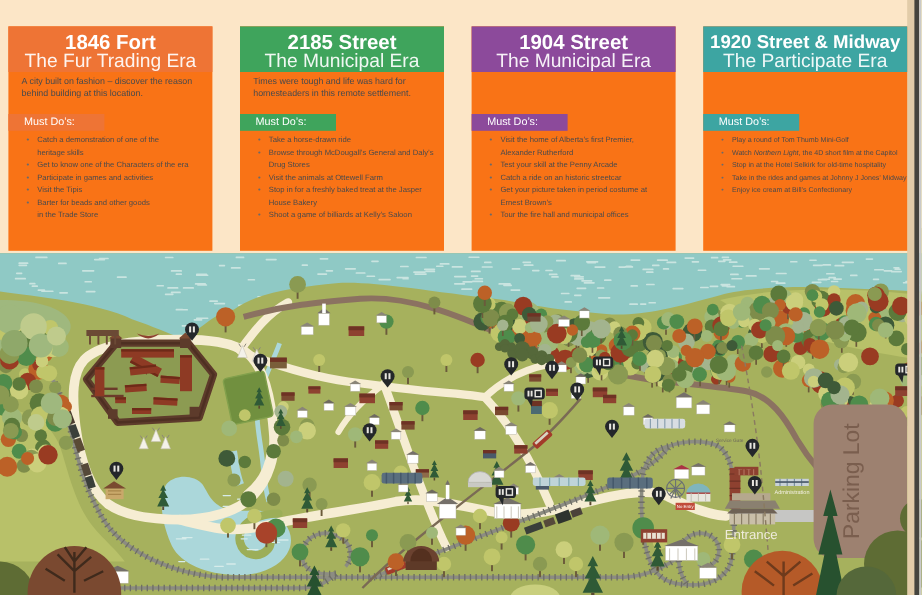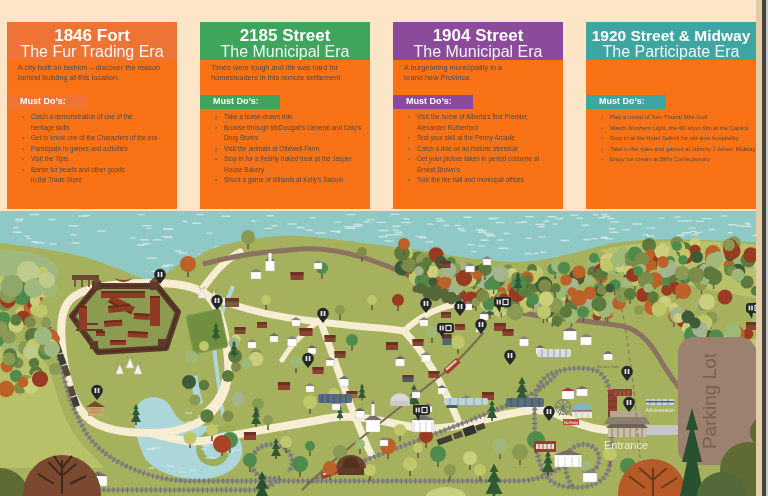--- a/index.html
+++ b/index.html
@@ -1,21 +1,21 @@
 <!DOCTYPE html>
 <html><head><meta charset="utf-8"><style>
 *{margin:0;padding:0;box-sizing:border-box}
 body{width:768px;height:496px;overflow:hidden;font-family:"Liberation Sans",sans-serif}
 .page{position:relative;width:768px;height:496px;background:#FCE6C7}
 .card{position:absolute;top:22px;width:170px;height:187px;background:#f97316}
 .hdr{height:38px;color:#fff;text-align:center;padding-top:4px}
 .t1{font-weight:bold;line-height:19px}
 .t2{font-size:16px;line-height:13px;color:rgba(255,255,255,0.92)}
 .desc{font-size:7.4px;color:#4A4A4C;padding:3px 16px 0 11px;line-height:10px;white-space:nowrap}
-.must{position:absolute;top:73px;left:0;width:80px;height:13.5px;color:#fff;font-weight:bold;font-size:9px;line-height:13.5px;padding-left:13px}
+.must{position:absolute;top:73px;left:0;width:80px;height:13.5px;color:#fff;font-weight:normal;font-size:9px;line-height:13.5px;padding-left:13px}
 .bl{position:absolute;top:90px;left:0;right:0;list-style:none;overflow:hidden}
 .bl li{line-height:10.5px;color:#4A4A4C;padding-left:24px;position:relative;white-space:nowrap}
 .bl li:before{content:"\2022";position:absolute;left:15px;color:#6A6A6C}
 </style></head><body>
 <div class="page">
 <svg class="map" width="768" height="496" viewBox="0 0 768 496">
       <rect x="0" y="190" width="768" height="306" fill="#A6B15D"></rect>
       <rect x="0" y="0" width="768" height="211" fill="#FCE6C7"></rect>
       <rect x="0" y="211" width="768" height="110" fill="#8FC9C5"></rect>
       <path d="M345,226.8 h9 M355,226.2 h7 M143,243.7 h7 M603,216.5 h6 M72,243.0 h7 M35,242.7 h9 M498,240.0 h5 M14,227.8 h4 M147,228.5 h4 M354,224.5 h8 M396,232.3 h6 M504,233.5 h5 M758,237.5 h8 M539,226.8 h5 M222,216.3 h8 M306,230.2 h6 M728,232.8 h4 M162,266.5 h6 M745,223.1 h4 M479,246.1 h5 M69,225.7 h9 M577,218.2 h5 M79,216.3 h8 M138,245.3 h6 M147,257.9 h5 M490,218.9 h6 M164,229.4 h9 M611,221.9 h8 M163,236.6 h8 M489,218.2 h9 M164,228.7 h8 M252,221.0 h4 M71,234.8 h5 M458,228.7 h6 M729,224.8 h7 M659,218.1 h5 M691,231.4 h5 M147,258.1 h9 M152,271.5 h8 M460,230.8 h5 M32,241.8 h5 M536,224.5 h8 M455,225.4 h5 M548,216.7 h5 M426,241.7 h7 M215,247.3 h5 M16,221.1 h6 M49,219.5 h6 M436,218.6 h6 M677,235.3 h7 M526,238.3 h5 M30,214.5 h9 M534,253.4 h4 M485,234.0 h8 M244,239.5 h4 M416,236.6 h9 M561,240.5 h8 M696,221.4 h7 M685,232.7 h6 M601,237.2 h7 M476,229.7 h7 M464,217.2 h7 M755,234.6 h8 M297,227.5 h7 M336,232.3 h4 M571,215.1 h7 M367,219.9 h7 M379,230.5 h9 M197,214.5 h6 M516,222.6 h5 M689,228.1 h6 M678,221.1 h7 M153,239.9 h8 M695,232.6 h6 M444,225.5 h5 M379,236.5 h8 M541,252.3 h5 M131,238.1 h5 M165,237.5 h7 M377,222.4 h8 M746,224.4 h4 M27,238.5 h4 M539,237.1 h6 M602,214.5 h5 M347,214.6 h8 M183,221.3 h4 M479,232.4 h7 M499,248.2 h9 M521,222.4 h6 M138,214.6 h6 M544,221.2 h5 M265,228.4 h7 M468,244.6 h6 M602,238.2 h4 M709,229.5 h5 M346,228.4 h9 M288,224.0 h8 M606,238.9 h6 M496,222.6 h8 M622,229.9 h8 M164,265.2 h9 M743,226.3 h8 M246,237.0 h8 M267,215.7 h6 M420,237.8 h6 M25,236.4 h4 M608,218.5 h6 M599,217.8 h5 M394,234.5 h8 M525,253.5 h6 M722,215.9 h5 M402,222.5 h8 M487,235.7 h8 M427,224.1 h6 M643,234.6 h5 M647,236.0 h7 M437,221.0 h7 M384,230.6 h4 M737,225.7 h6 M609,228.7 h6 M526,216.7 h7 M316,233.0 h9 M207,233.1 h5 M331,231.3 h9 M364,221.9 h5 M471,251.6 h5 M593,214.7 h5 M175,251.0 h6 M272,225.7 h5 M556,218.7 h7 M193,223.3 h7 M334,222.1 h6 M404,218.7 h5 M481,240.3 h7 M647,227.9 h8 M179,253.0 h8 M686,220.8 h6 M702,218.6 h9 M675,216.9 h5 M553,224.1 h4 M633,224.0 h8 M98,231.0 h7 M16,219.3 h7 M693,234.6 h5 M386,234.9 h7 M522,221.9 h4 M83,215.4 h7 M393,230.1 h5 M143,225.8 h8 M753,235.6 h4 M50,244.0 h6 M582,225.2 h6 M393,226.2 h7 M13,232.2 h8 M140,239.9 h8 M310,217.8 h5 M391,214.4 h8 M610,232.3 h8 M479,230.7 h7 M385,241.0 h8 M199,254.5 h8 M592,238.6 h6 M682,233.0 h7 M584,239.6 h6 M550,216.8 h6" stroke="#C9E4E0" stroke-width="1.4" fill="none" stroke-linecap="round"></path>
@@ -1305,21 +1305,20 @@
         <li>Browse through McDougall’s General and Daly’s<br>Drug Stores</li>
         <li>Visit the animals at Ottewell Farm</li>
         <li>Stop in for a freshly baked treat at the Jasper<br>House Bakery</li>
         <li>Shoot a game of billiards at Kelly’s Saloon</li>
       </ul>
     </div><div class="card" style="left:393px">
       <div class="hdr" style="background:#8C4A9B">
         <div class="t1" style="font-size:17px">1904 Street</div>
         <div class="t2">The Municipal Era</div>
       </div>
-      <div class="desc">A burgeoning municipality in a<br>brand new Province.</div>
       <div class="must" style="background:#8C4A9B">Must Do’s:</div>
       <ul class="bl" style="font-size:6.4px">
         <li>Visit the home of Alberta’s first Premier,<br>Alexander Rutherford</li>
         <li>Test your skill at the Penny Arcade</li>
         <li>Catch a ride on an historic streetcar</li>
         <li>Get your picture taken in period costume at<br>Ernest Brown’s</li>
         <li>Tour the fire hall and municipal offices</li>
       </ul>
     </div><div class="card" style="left:586px">
       <div class="hdr" style="background:#3DA5A2">

